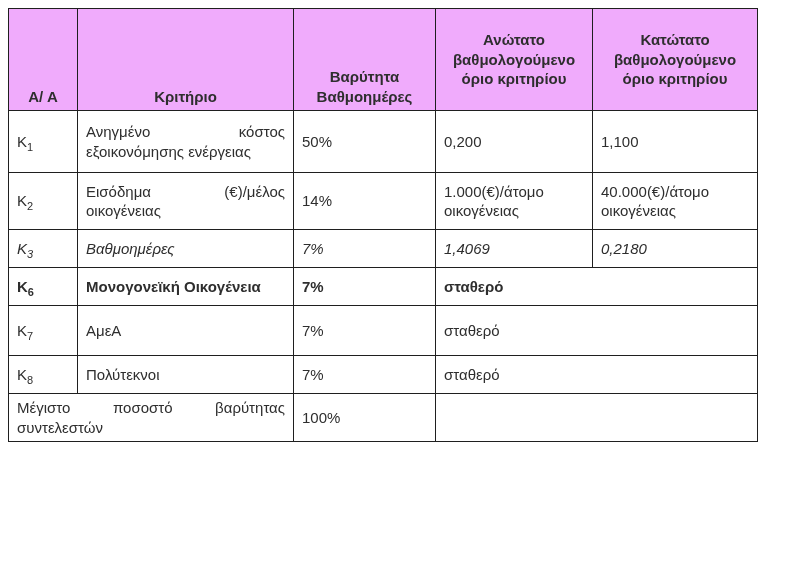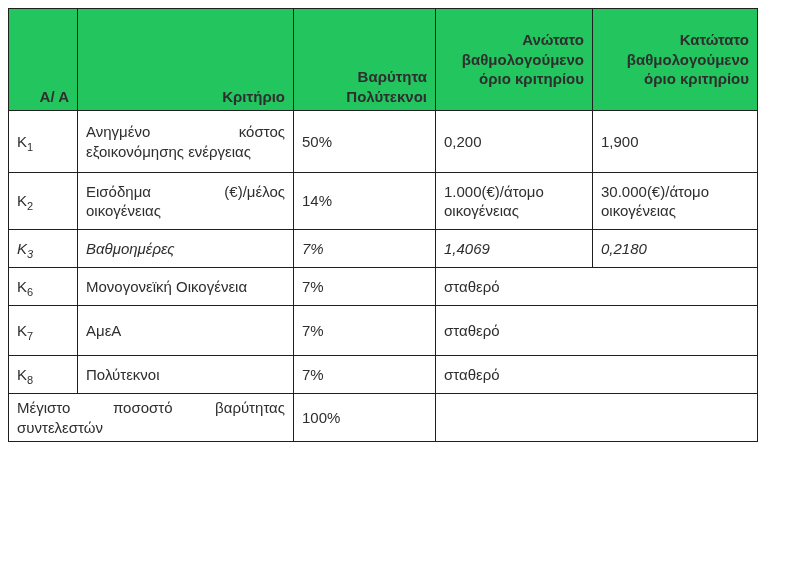--- a/index.html
+++ b/index.html
@@ -25,44 +25,44 @@
     color: #2e2e2e;
     font-size: 15px;
     line-height: 1.3;
   }
   .doc-table th, .doc-table td {
     border: 1px solid #1f1f1f;
     padding: 4px 8px;
     overflow: hidden;
   }
   .doc-table th {
-    background: #22c55e;
+    background: #f0abfc;
     font-weight: bold;
-    text-align: right;
+    text-align: center;
   }
   .v-bottom { vertical-align: bottom; }
   .v-middle { vertical-align: middle; }
   .doc-table td { vertical-align: middle; }
   .justify { text-align: justify; }
   .b-top    { border-top-width: 2px; }
   .b-left   { border-left-width: 2px; }
   .b-right  { border-right-width: 2px; }
   .b-bottom { border-bottom-width: 2px; }
   .no-border { border: none; background: transparent; }
   sub {
     font-size: 11px;
     line-height: 0;
   }
   .row-h-header { height: 102px; }
   .row-h-1 { height: 62px; }
   .row-h-2 { height: 57px; }
   .row-h-3 { height: 38px; font-style: italic; }
   .row-h-4 { height: 50px; }
   .row-h-5 { height: 42px; }
-  .row-h-6 { height: 38px; }
+  .row-h-6 { height: 38px; font-weight: bold; }
   .row-h-7 { height: 50px; }
   .row-h-8 { height: 38px; margin-left: 33px; }
   .row-h-footer { height: 48px; }
 </style>
 </head>
 <body>
 
 <div class="page">
   <table class="doc-table">
     <colgroup>
@@ -70,39 +70,39 @@
       <col style="width:216px">
       <col style="width:142px">
       <col style="width:157px">
       <col style="width:165px">
     </colgroup>
 
     <tbody>
         <tr class="row-h-header">
       <th class="v-bottom b-top b-left">Α/ Α</th>
       <th class="v-bottom b-top">Κριτήριο</th>
-      <th class="v-bottom b-top">Βαρύτητα Πολύτεκνοι</th>
+      <th class="v-bottom b-top">Βαρύτητα Βαθμοημέρες</th>
       <th class="v-middle b-top">Ανώτατο βαθμολογούμενο όριο κριτηρίου</th>
       <th class="v-middle b-top b-right">Κατώτατο βαθμολογούμενο όριο κριτηρίου</th>
     </tr>
 
     <tr class="row-h-1">
       <td class="b-left"><span>Κ</span><sub>1</sub></td>
       <td class="justify">Ανηγμένο κόστος εξοικονόμησης ενέργειας</td>
       <td>50%</td>
       <td>0,200</td>
-      <td class="b-right">1,900</td>
+      <td class="b-right">1,100</td>
     </tr>
 
     <tr class="row-h-2">
       <td class="b-left"><span>Κ</span><sub>2</sub></td>
       <td class="justify">Εισόδημα (€)/μέλος οικογένειας</td>
       <td>14%</td>
       <td>1.000(€)/άτομο οικογένειας</td>
-      <td class="b-right">30.000(€)/άτομο οικογένειας</td>
+      <td class="b-right">40.000(€)/άτομο οικογένειας</td>
     </tr>
 
     <tr class="row-h-3">
       <td class="b-left"><span>Κ</span><sub>3</sub></td>
       <td class="justify">Βαθμοημέρες</td>
       <td>7%</td>
       <td>1,4069</td>
       <td class="b-right">0,2180</td>
     </tr>
 

